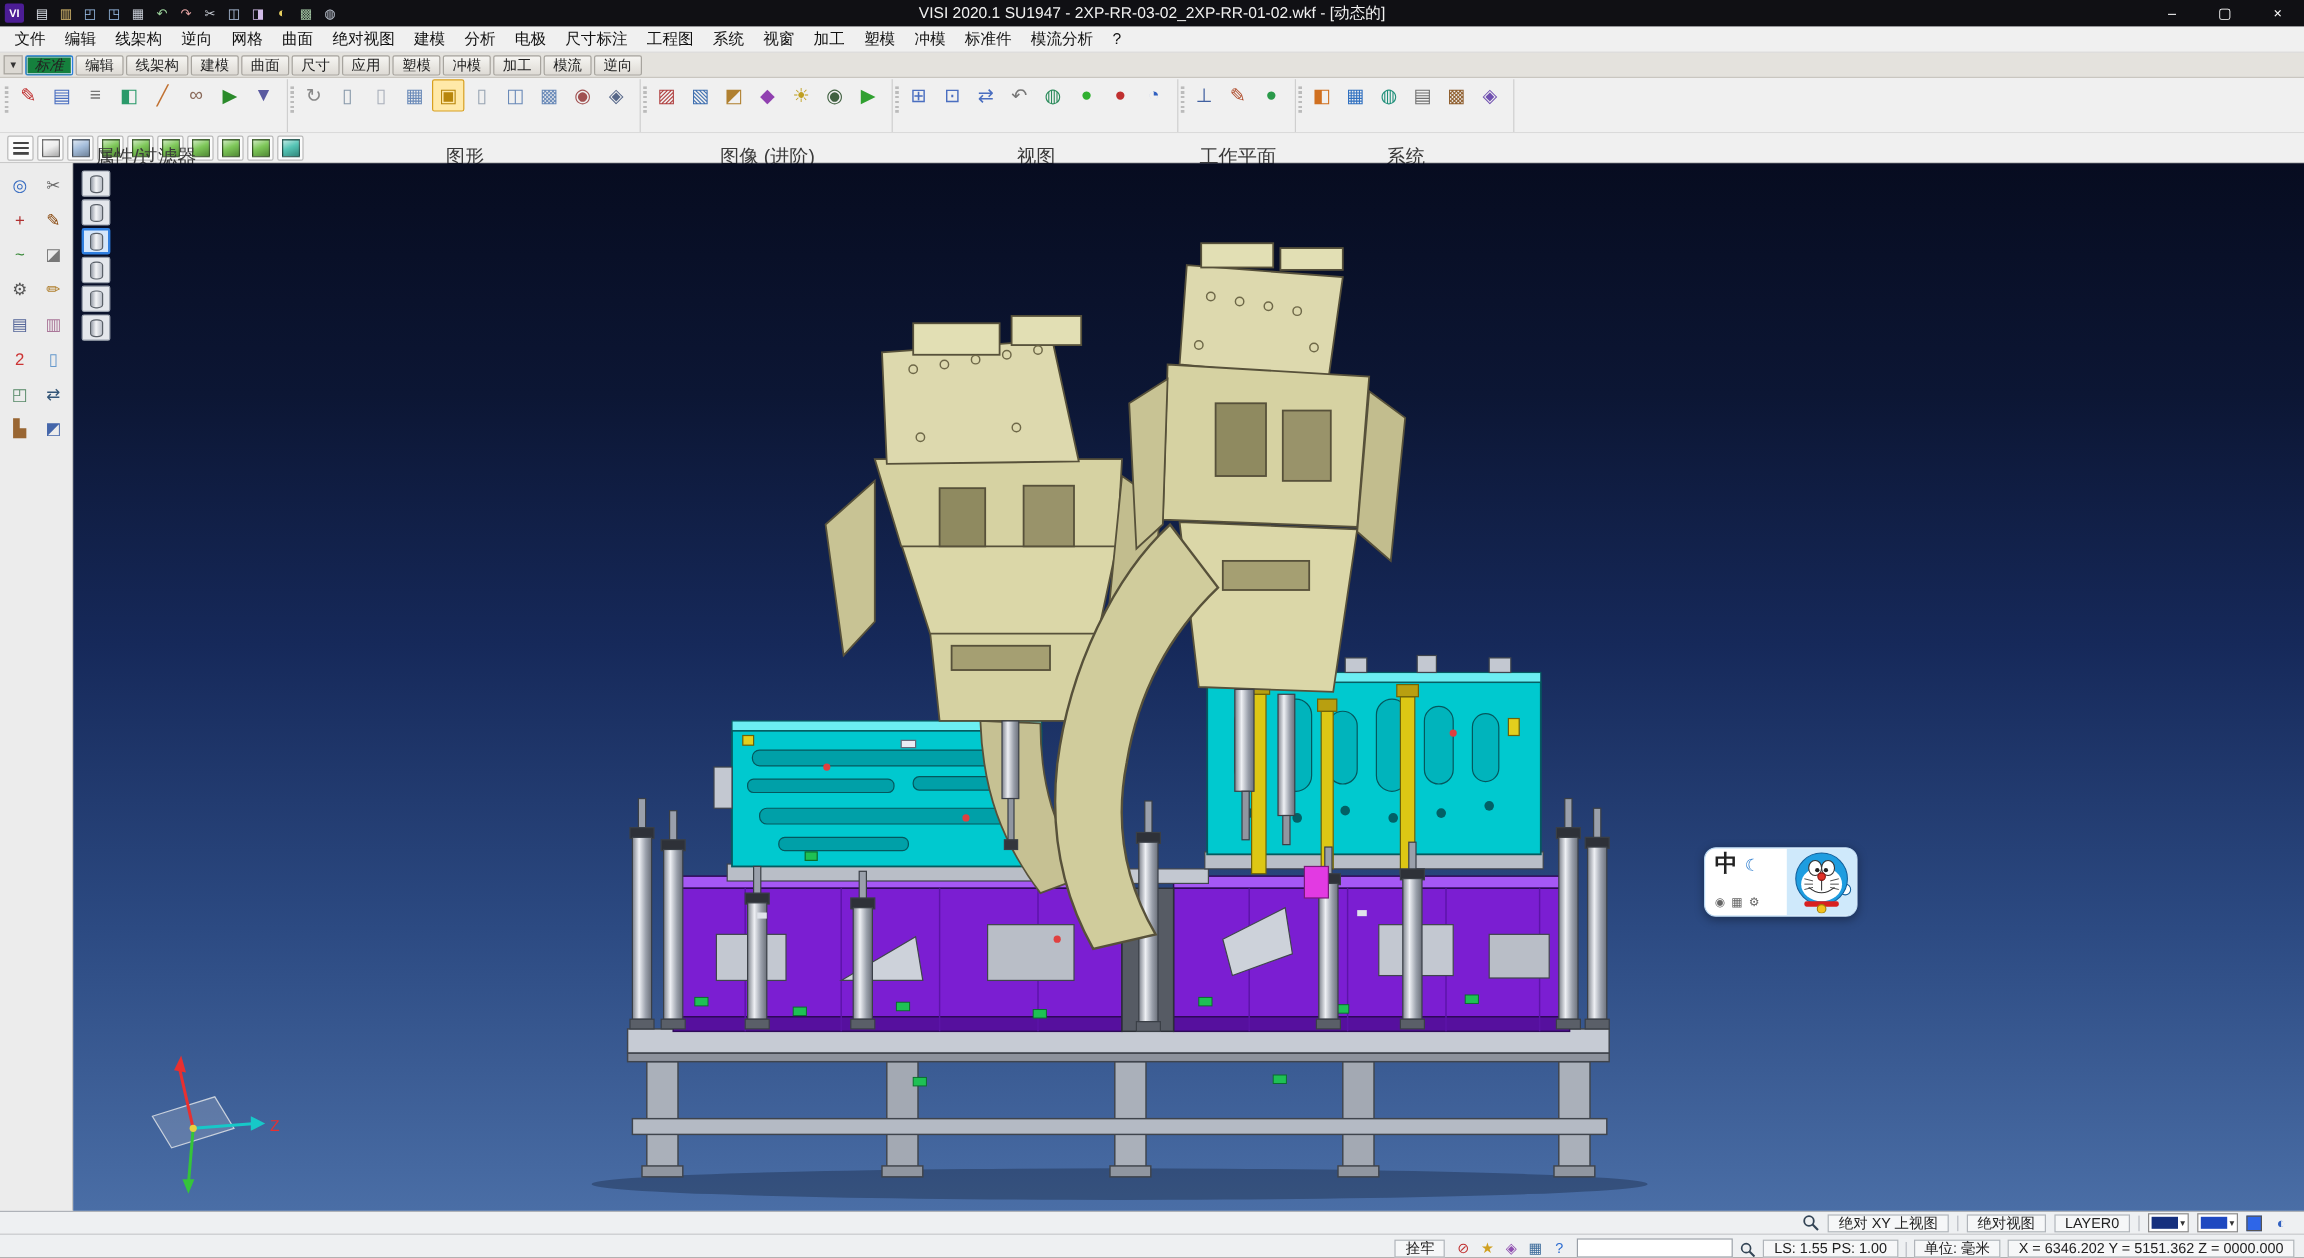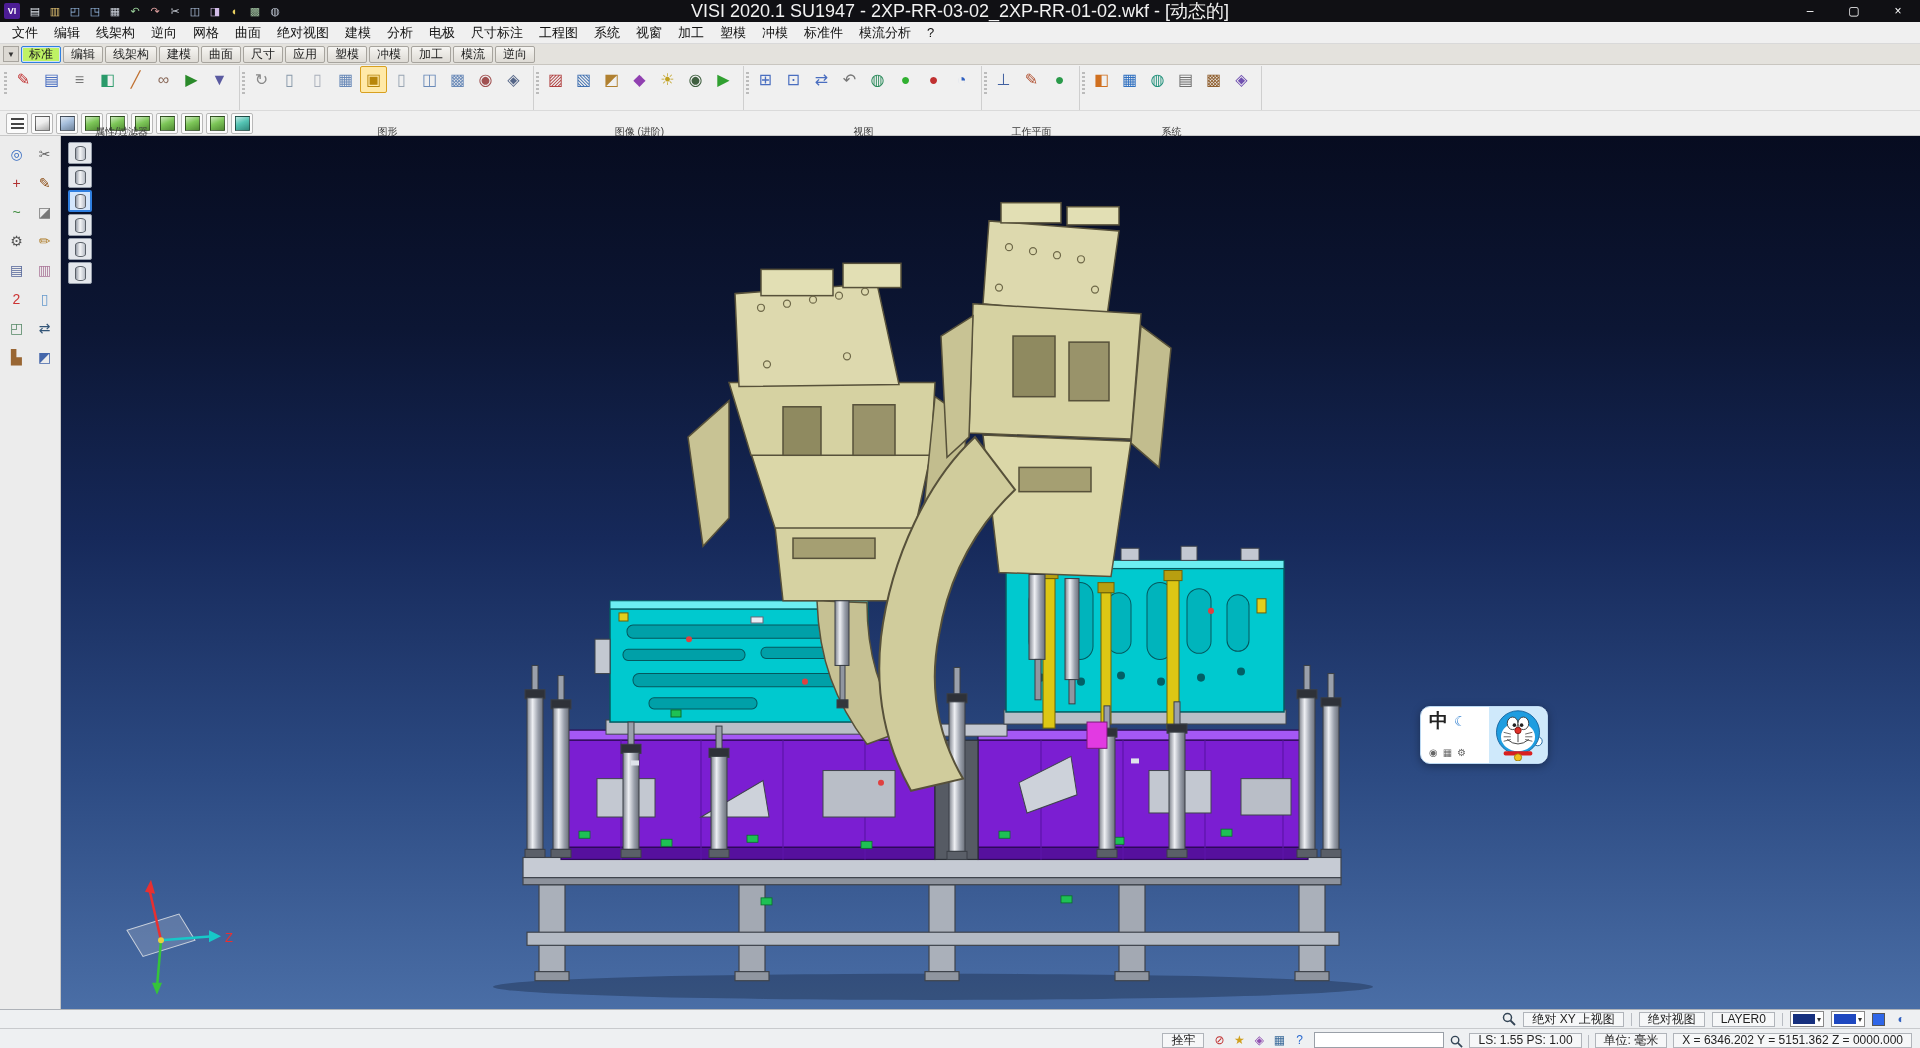--- a/index.html
+++ b/index.html
@@ -8,50 +8,50 @@
   .app{width:1920px;height:1048px;display:flex;flex-direction:column;background:#ececec;}
 
   
   .titlebar{height:22px;background:#101014;color:#fff;display:flex;align-items:center;
     position:relative;padding:0 0 0 4px;flex:0 0 auto;}
   .applogo{width:16px;height:16px;background:#4c1d95;color:#fff;font-weight:bold;font-size:9px;
     display:flex;align-items:center;justify-content:center;border-radius:2px;margin-right:6px;}
   .qat{display:flex;align-items:center;gap:2px;}
   .qat .qbtn{width:18px;height:18px;background:transparent;border:none;display:flex;
     align-items:center;justify-content:center;font-size:11px;cursor:default;}
-  .wtitle{position:absolute;left:0;right:0;text-align:center;font-size:18px;color:#f2f2f2;pointer-events:none;}
+  .wtitle{position:absolute;left:0;right:0;text-align:center;font-size:13px;color:#f2f2f2;pointer-events:none;}
   .wctrls{margin-left:auto;display:flex;height:22px;}
   .wbtn{width:44px;height:22px;background:transparent;border:none;color:#fff;font-size:12px;
     display:flex;align-items:center;justify-content:center;}
 
   
   .menubar{height:22px;background:#f0f0f0;border-bottom:1px solid #d9d9d9;display:flex;
     align-items:center;padding-left:4px;flex:0 0 auto;}
   .menu-item{height:20px;padding:0 8px;border:none;background:transparent;font-size:13px;color:#111;}
 
   
   .tabrow{height:21px;background:#e4e2dd;display:flex;align-items:center;gap:2px;
     padding-left:3px;border-bottom:1px solid #c9c6c0;flex:0 0 auto;}
   .tab-overflow{width:16px;height:16px;font-size:8px;background:#dcd9d3;border:1px solid #a7a49e;
     display:flex;align-items:center;justify-content:center;color:#333;}
   .tab{height:17px;padding:0 7px;font-size:12px;color:#222;background:linear-gradient(#f6f5f2,#dedbd5);
     border:1px solid #a7a49e;border-radius:2px;display:flex;align-items:center;}
-  .tab.active{background:#bef264;border-color:var(--accent,#2f7fe0);box-shadow:inset 0 0 0 1px #cfe2f8;}
+  .tab.active{background:#15803d;border-color:var(--accent,#2f7fe0);box-shadow:inset 0 0 0 1px #cfe2f8;font-style:italic;}
 
   
   .toolbar{height:46px;background:#f0f0f0;display:flex;align-items:stretch;padding:1px 0 0 2px;
     border-bottom:1px solid #dadada;flex:0 0 auto;}
   .tgroup{display:flex;flex-direction:column;border-right:1px solid #cfcfcf;padding:0 6px 0 8px;position:relative;}
   .tgroup::before{content:"";position:absolute;left:2px;top:6px;bottom:16px;width:3px;
     background:repeating-linear-gradient(to bottom,#bbb 0,#bbb 2px,transparent 2px,transparent 4px);}
   .trow{display:flex;align-items:center;height:30px;gap:1px;}
   .ticon{width:27px;height:27px;border:1px solid transparent;background:transparent;display:flex;
     align-items:center;justify-content:center;font-size:16px;border-radius:2px;}
   .ticon.active{background:#ffe9a8;border-color:#d8a020;}
-  .tlabel{height:15px;text-align:center;font-size:10px;color:#3a3a3a;line-height:14px;margin-top:32px;}
+  .tlabel{height:15px;text-align:center;font-size:16px;color:#3a3a3a;line-height:14px;margin-top:32px;}
 
   
   .viewbar{height:25px;background:#f0f0f0;border-bottom:1px solid #c9c9c9;display:flex;
     align-items:center;gap:3px;padding-left:6px;flex:0 0 auto;}
   .vbtn{width:22px;height:21px;border:1px solid #b9b9b9;background:#fbfbfb;display:flex;
     align-items:center;justify-content:center;border-radius:2px;}
   .hamb{width:13px;height:11px;background:repeating-linear-gradient(to bottom,#444 0,#444 2px,transparent 2px,transparent 4.5px);}
   .cube{width:15px;height:15px;border:1px solid rgba(0,0,0,.5);
     background-image:linear-gradient(155deg,rgba(255,255,255,.65),rgba(255,255,255,.08) 45%,rgba(0,0,0,.28));}
 

